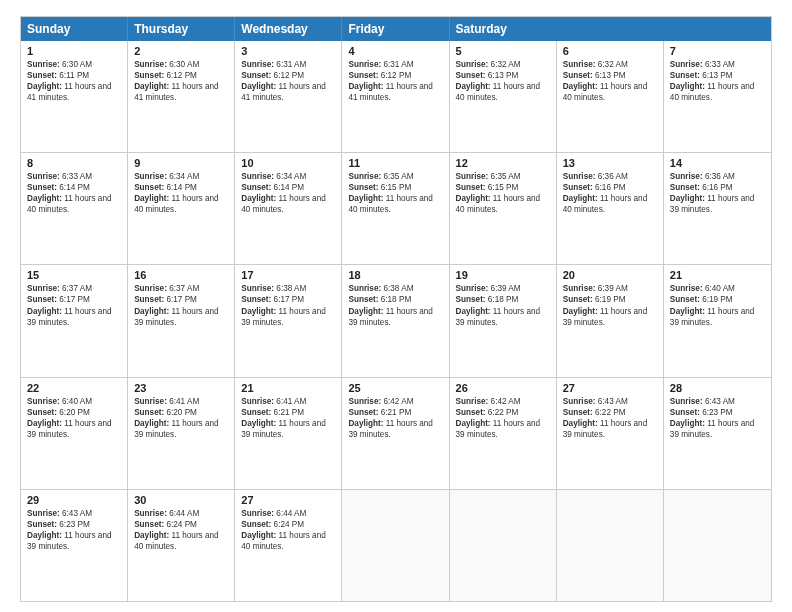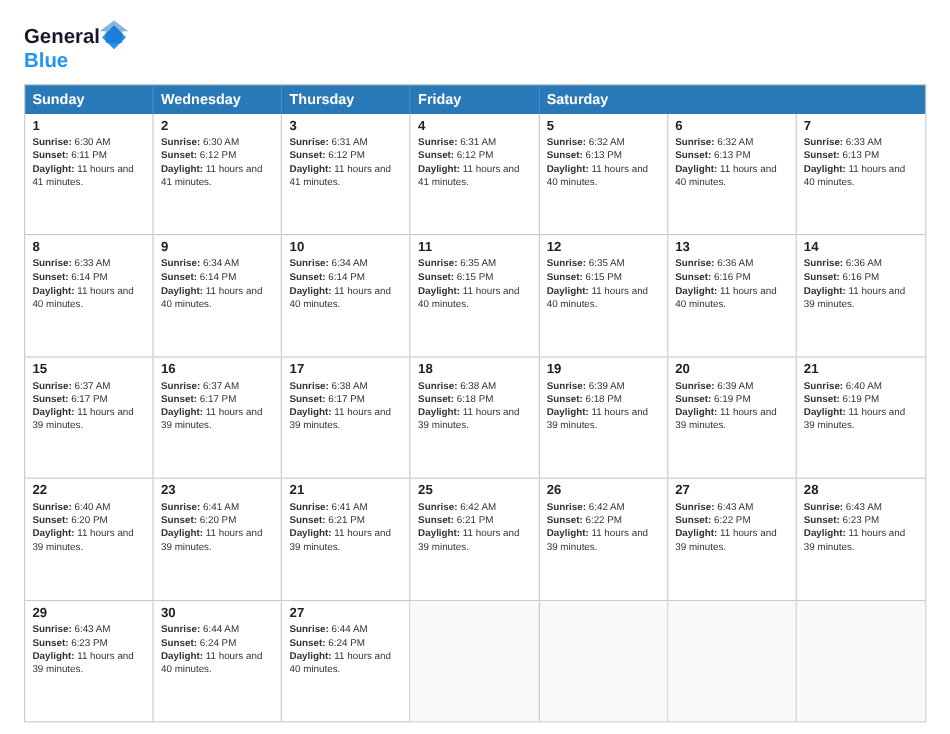--- a/index.html
+++ b/index.html
@@ -94,40 +94,26 @@
     .cal-cell p {
       line-height: 1.35;
       font-size: 8.2px;
       color: #333;
     }
   </style>
 </head>
 <body>
 
 <div class="page">
-  <div class="header">
-    <div class="logo">
-  <svg width="90" height="46" viewBox="0 0 90 46">
-    <text x="0" y="20" font-size="17" font-weight="bold" fill="#1a1a2e" font-family="Arial,sans-serif">General</text>
-    <text x="0" y="40" font-size="17" font-weight="bold" fill="#2196f3" font-family="Arial,sans-serif">Blue</text>
-    <polygon points="75,5 85,15 75,25 65,15" fill="#2196f3"></polygon>
-    <polygon points="75,1 87,10 82,10 82,20 68,20 68,10 63,10" fill="#1565c0" opacity="0.5"></polygon>
-  </svg>
-</div>
-    <div class="title-block">
-      <div class="month-title"></div>
-      <div class="location"></div>
-    </div>
-  </div>
 
   <div class="calendar">
     <div class="cal-header">
       <div class="cal-header-cell">Sunday</div>
+      <div class="cal-header-cell">Thursday</div>
       <div class="cal-header-cell">Wednesday</div>
-      <div class="cal-header-cell">Thursday</div>
       <div class="cal-header-cell">Friday</div>
       <div class="cal-header-cell">Saturday</div>
     </div>
     <div class="cal-body" id="cal-body">
     <div class="cal-row">
           <div class="cal-cell">
         <span class="day-num">1</span>
         <p><strong>Sunrise:</strong> 6:30 AM</p>
         <p><strong>Sunset:</strong> 6:11 PM</p>
         <p><strong>Daylight:</strong> 11 hours and 41 minutes.</p>

